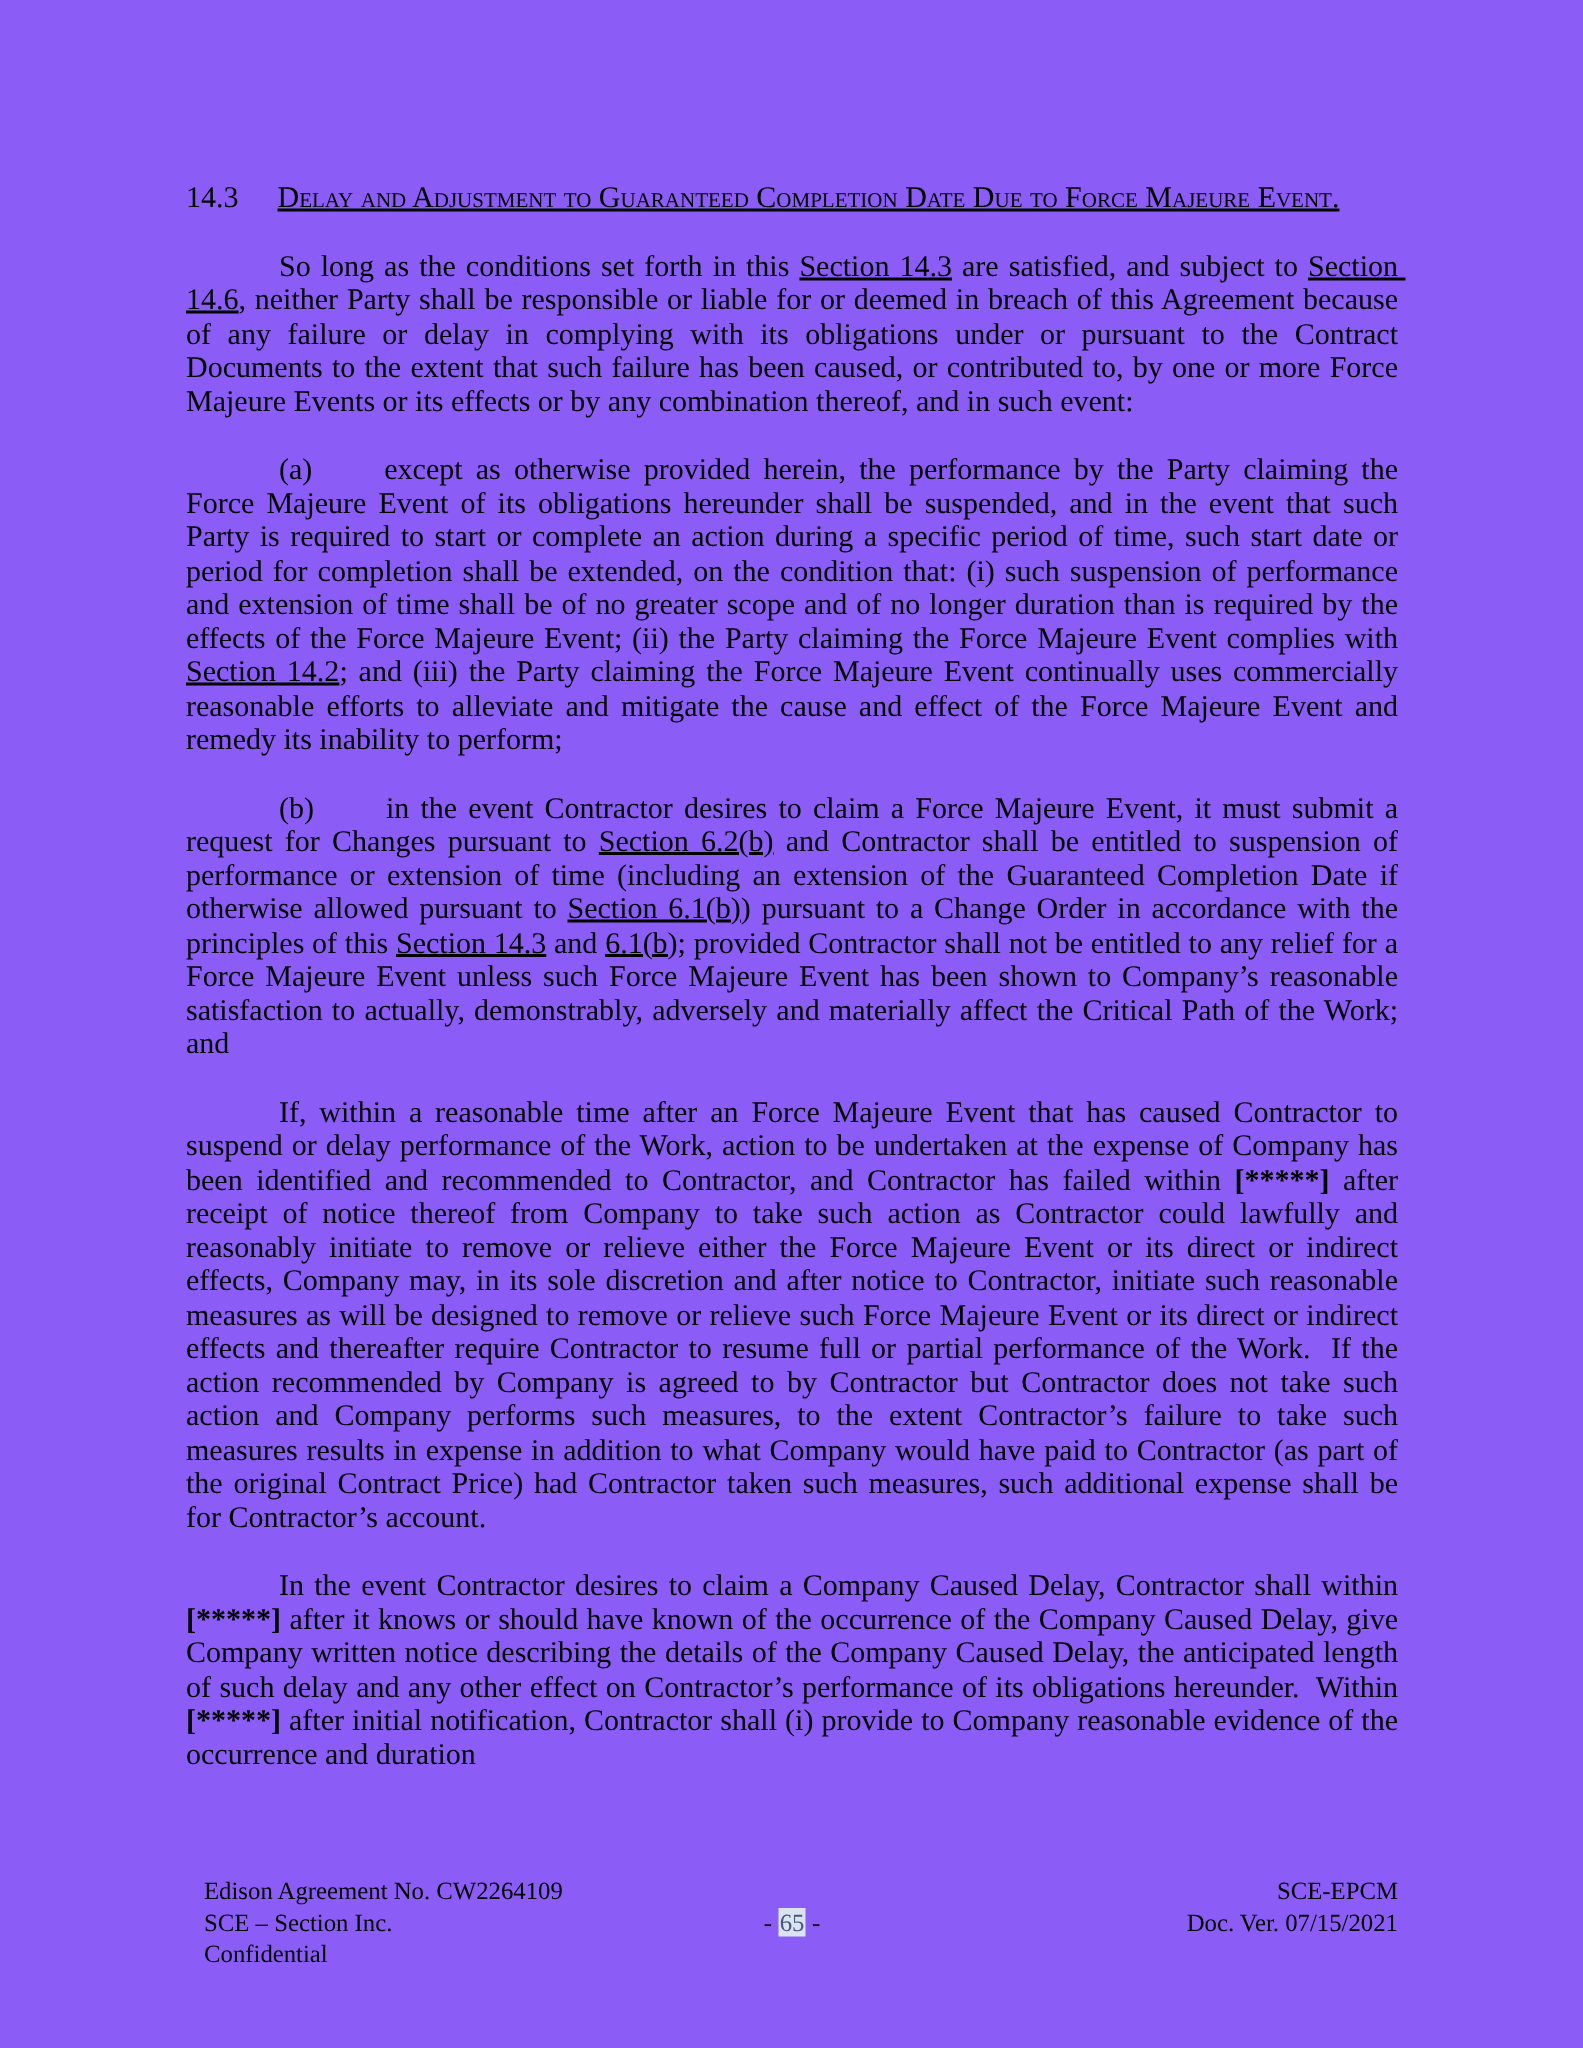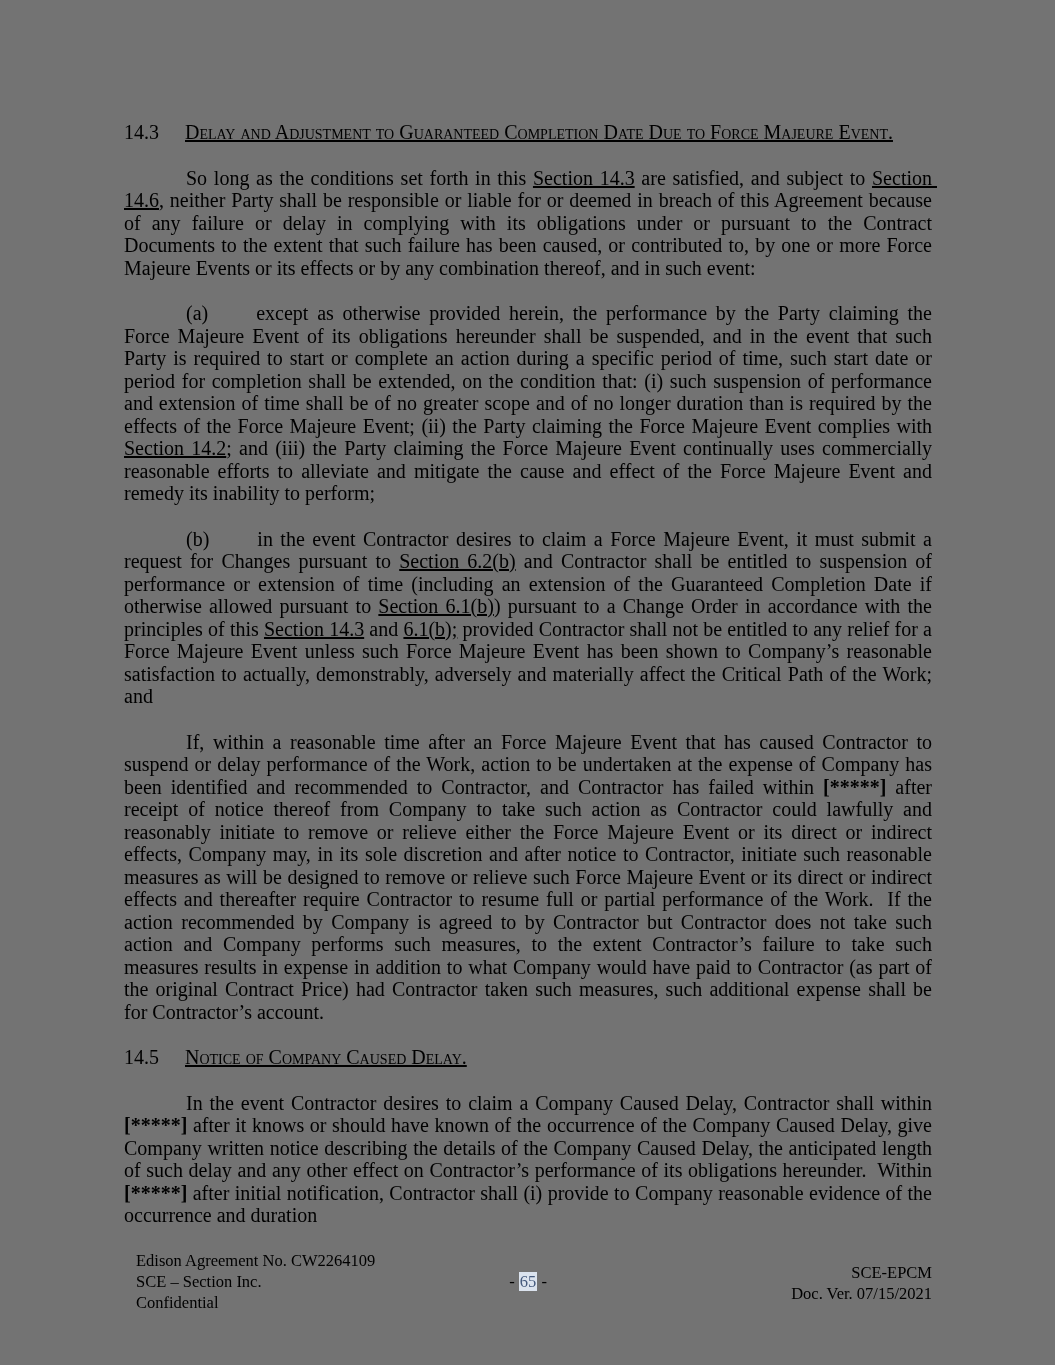--- a/index.html
+++ b/index.html
@@ -5,21 +5,21 @@
   html, body {
     margin: 0;
     padding: 0;
     background: #e8e8e8;
   }
   .page {
     position: relative;
     width: 1055px;
     height: 1365px;
     margin: 0 auto;
-    background: #737373;
+    background: #8b5cf6;
     font-family: "Liberation Serif", "DejaVu Serif", serif;
     color: #000000;
     overflow: hidden;
   }
   .content {
     position: absolute;
     left: 124px;
     top: 121px;
     width: 808px;
   }
@@ -56,21 +56,21 @@
   .footer-center {
     position: absolute;
     left: 0;
     top: 21px;
     width: 100%;
     text-align: center;
   }
   .footer-right {
     position: absolute;
     right: 0;
-    top: 12px;
+    top: 0;
     text-align: right;
     font-family: Liberation Serif, serif;
   }
   .pagenum-shade {
     background: #dbe3ee;
     color: #455a7d;
     padding: 0 1px;
   }
   .pre { white-space: pre; }
 </style>
@@ -79,21 +79,20 @@
 
 <div class="page">
 
   <div class="content">
 
   <p class="para heading"><span class="secnum">14.3</span><span class="htab"></span><span class="u">Delay and Adjustment to Guaranteed Completion Date Due to Force Majeure Event.</span></p>
       <p class="para body"><span>So long as the conditions set forth in this </span><span class="u">Section 14.3</span><span> are satisfied, and subject to </span><span class="u">Section 14.6</span><span>, neither Party shall be responsible or liable for or deemed in breach of this Agreement because of any failure or delay in complying with its obligations under or pursuant to the Contract Documents to the extent that such failure has been caused, or contributed to, by one or more Force Majeure Events or its effects or by any combination thereof, and in such event:</span></p>
       <p class="para body"><span>(a)</span><span class="tab"></span><span>except as otherwise provided herein, the performance by the Party claiming the Force Majeure Event of its obligations hereunder shall be suspended, and in the event that such Party is required to start or complete an action during a specific period of time, such start date or period for completion shall be extended, on the condition that: (i) such suspension of performance and extension of time shall be of no greater scope and of no longer duration than is required by the effects of the Force Majeure Event; (ii) the Party claiming the Force Majeure Event complies with </span><span class="u">Section 14.2</span><span>; and (iii) the Party claiming the Force Majeure Event continually uses commercially reasonable efforts to alleviate and mitigate the cause and effect of the Force Majeure Event and remedy its inability to perform;</span></p>
       <p class="para body"><span>(b)</span><span class="tab"></span><span>in the event Contractor desires to claim a Force Majeure Event, it must submit a request for Changes pursuant to </span><span class="u">Section 6.2(b)</span><span> and Contractor shall be entitled to suspension of performance or extension of time (including an extension of the Guaranteed Completion Date if otherwise allowed pursuant to </span><span class="u">Section 6.1(b)</span><span>) pursuant to a Change Order in accordance with the principles of this </span><span class="u">Section 14.3</span><span> and </span><span class="u">6.1(b);</span><span> provided Contractor shall not be entitled to any relief for a Force Majeure Event unless such Force Majeure Event has been shown to Company’s reasonable satisfaction to actually, demonstrably, adversely and materially affect the Critical Path of the Work; and</span></p>
       <p class="para body"><span>If, within a reasonable time after an Force Majeure Event that has caused Contractor to suspend or delay performance of the Work, action to be undertaken at the expense of Company has been identified and recommended to Contractor, and Contractor has failed within </span><span class="b">[*****]</span><span> after receipt of notice thereof from Company to take such action as Contractor could lawfully and reasonably initiate to remove or relieve either the Force Majeure Event or its direct or indirect effects, Company may, in its sole discretion and after notice to Contractor, initiate such reasonable measures as will be designed to remove or relieve such Force Majeure Event or its direct or indirect effects and thereafter require Contractor to resume full or partial performance of the Work.  If the action recommended by Company is agreed to by Contractor but Contractor does not take such action and Company performs such measures, to the extent Contractor’s failure to take such measures results in expense in addition to what Company would have paid to Contractor (as part of the original Contract Price) had Contractor taken such measures, such additional expense shall be for Contractor’s account.</span></p>
-      <p class="para heading"><span class="secnum">14.5</span><span class="htab"></span><span class="u">Notice of Company Caused Delay.</span></p>
       <p class="para body"><span>In the event Contractor desires to claim a Company Caused Delay, Contractor shall within </span><span class="b">[*****]</span><span> after it knows or should have known of the occurrence of the Company Caused Delay, give Company written notice describing the details of the Company Caused Delay, the anticipated length of such delay and any other effect on Contractor’s performance of its obligations hereunder.  Within </span><span class="b">[*****]</span><span> after initial notification, Contractor shall (i) provide to Company reasonable evidence of the occurrence and duration</span></p>
     </div>
 
   <div class="footer">
     <div class="footer-left">
       <div>Edison Agreement No. CW2264109</div>
       <div>SCE – Section Inc.</div>
       <div>Confidential</div>
     </div>
     <div class="footer-center">

